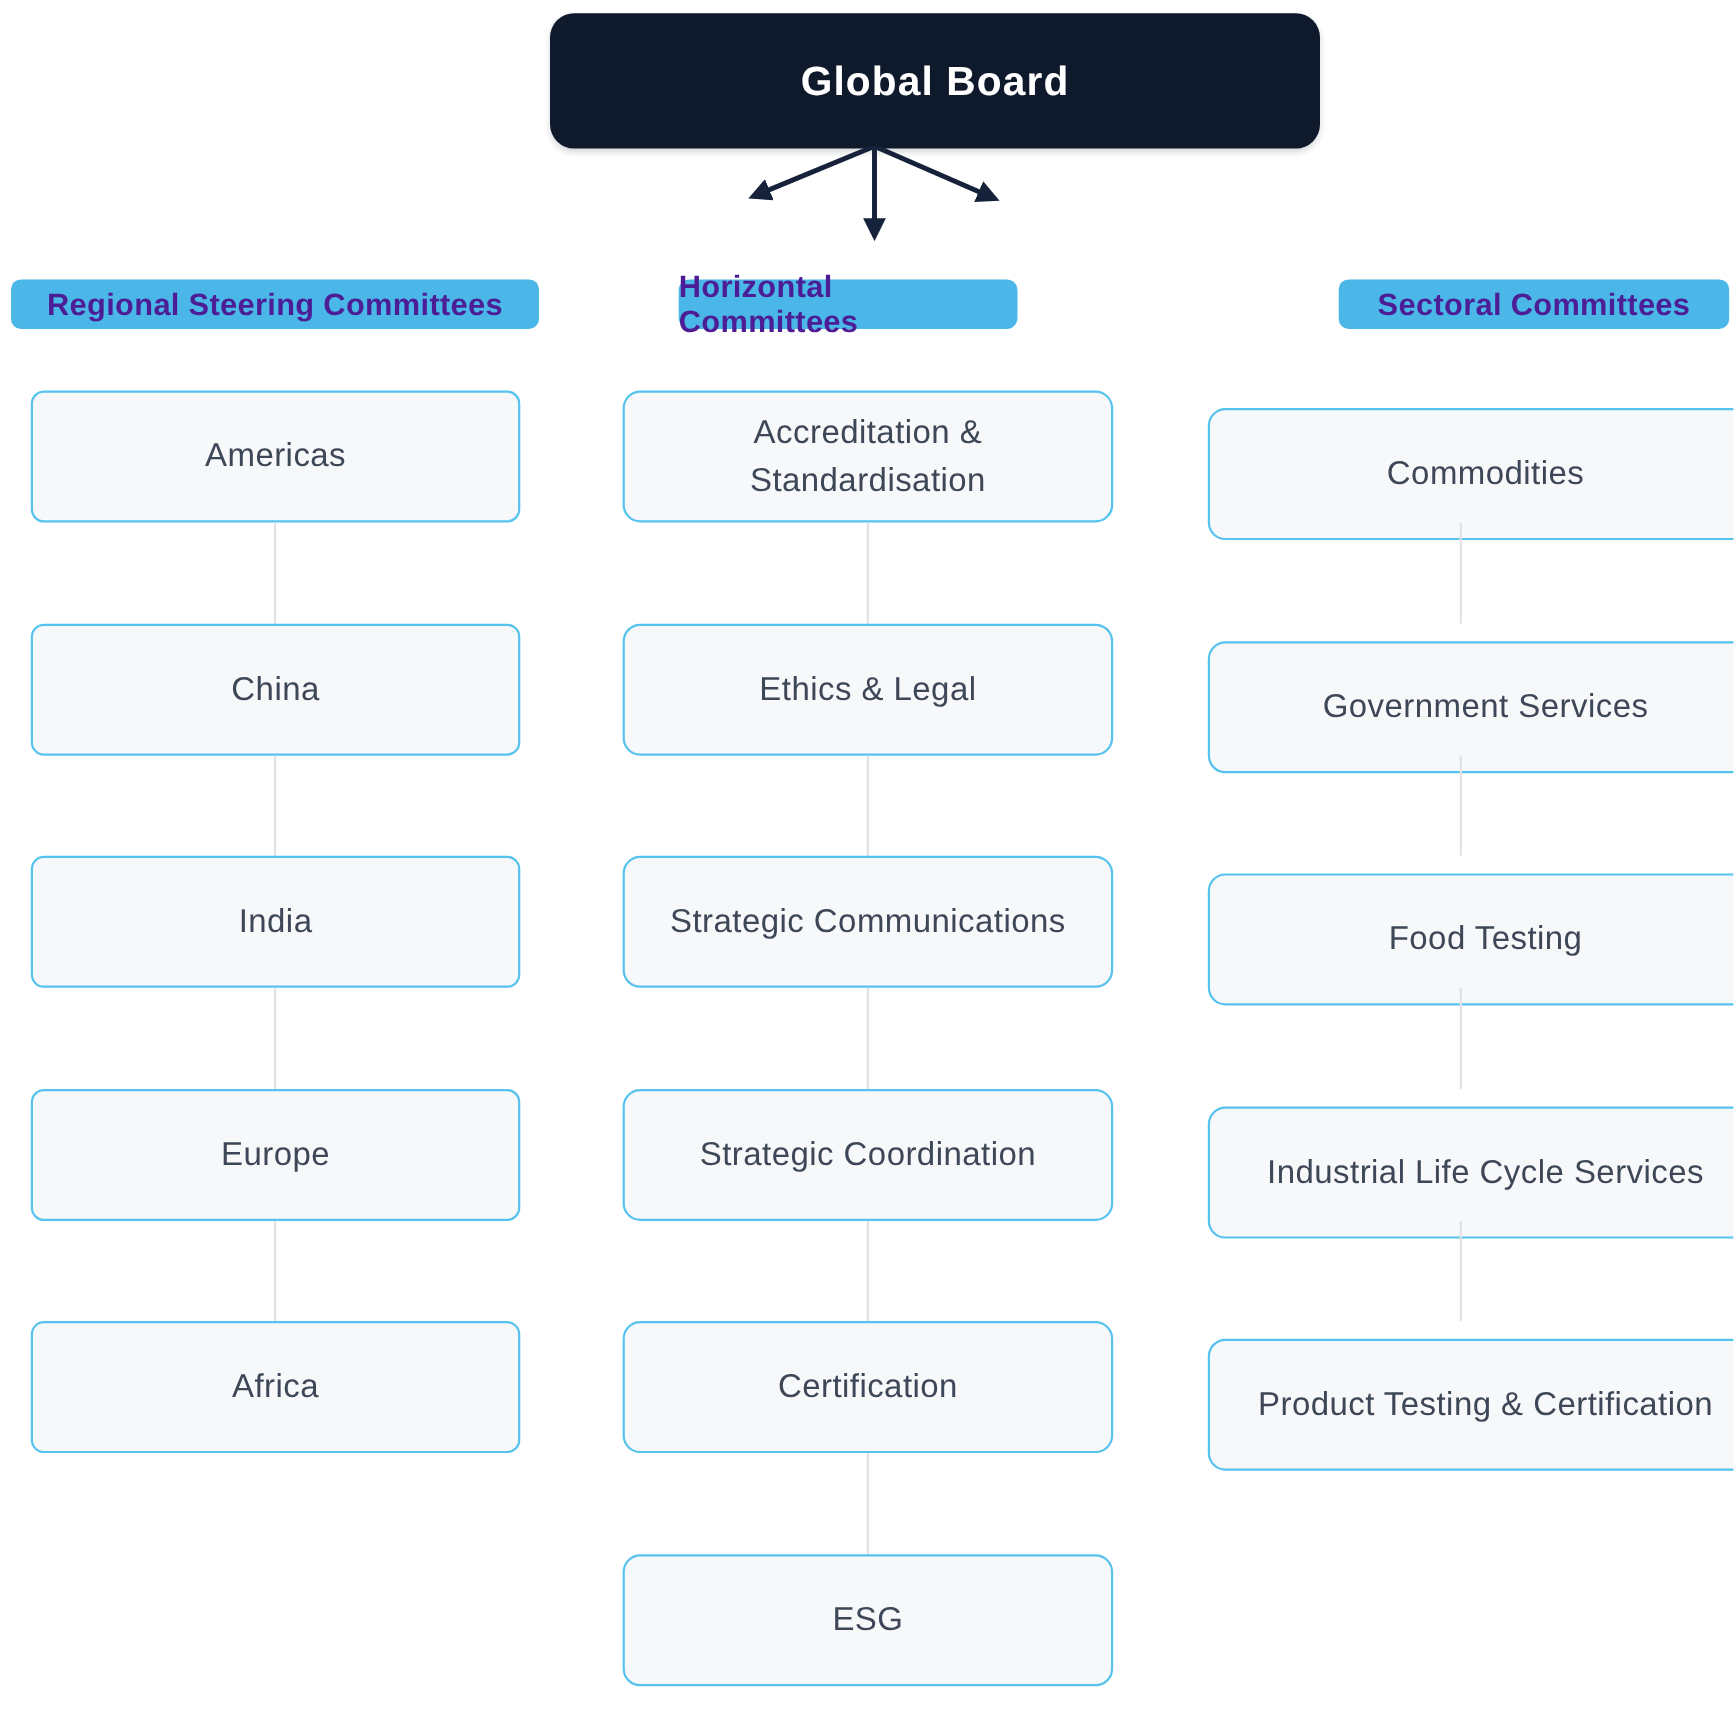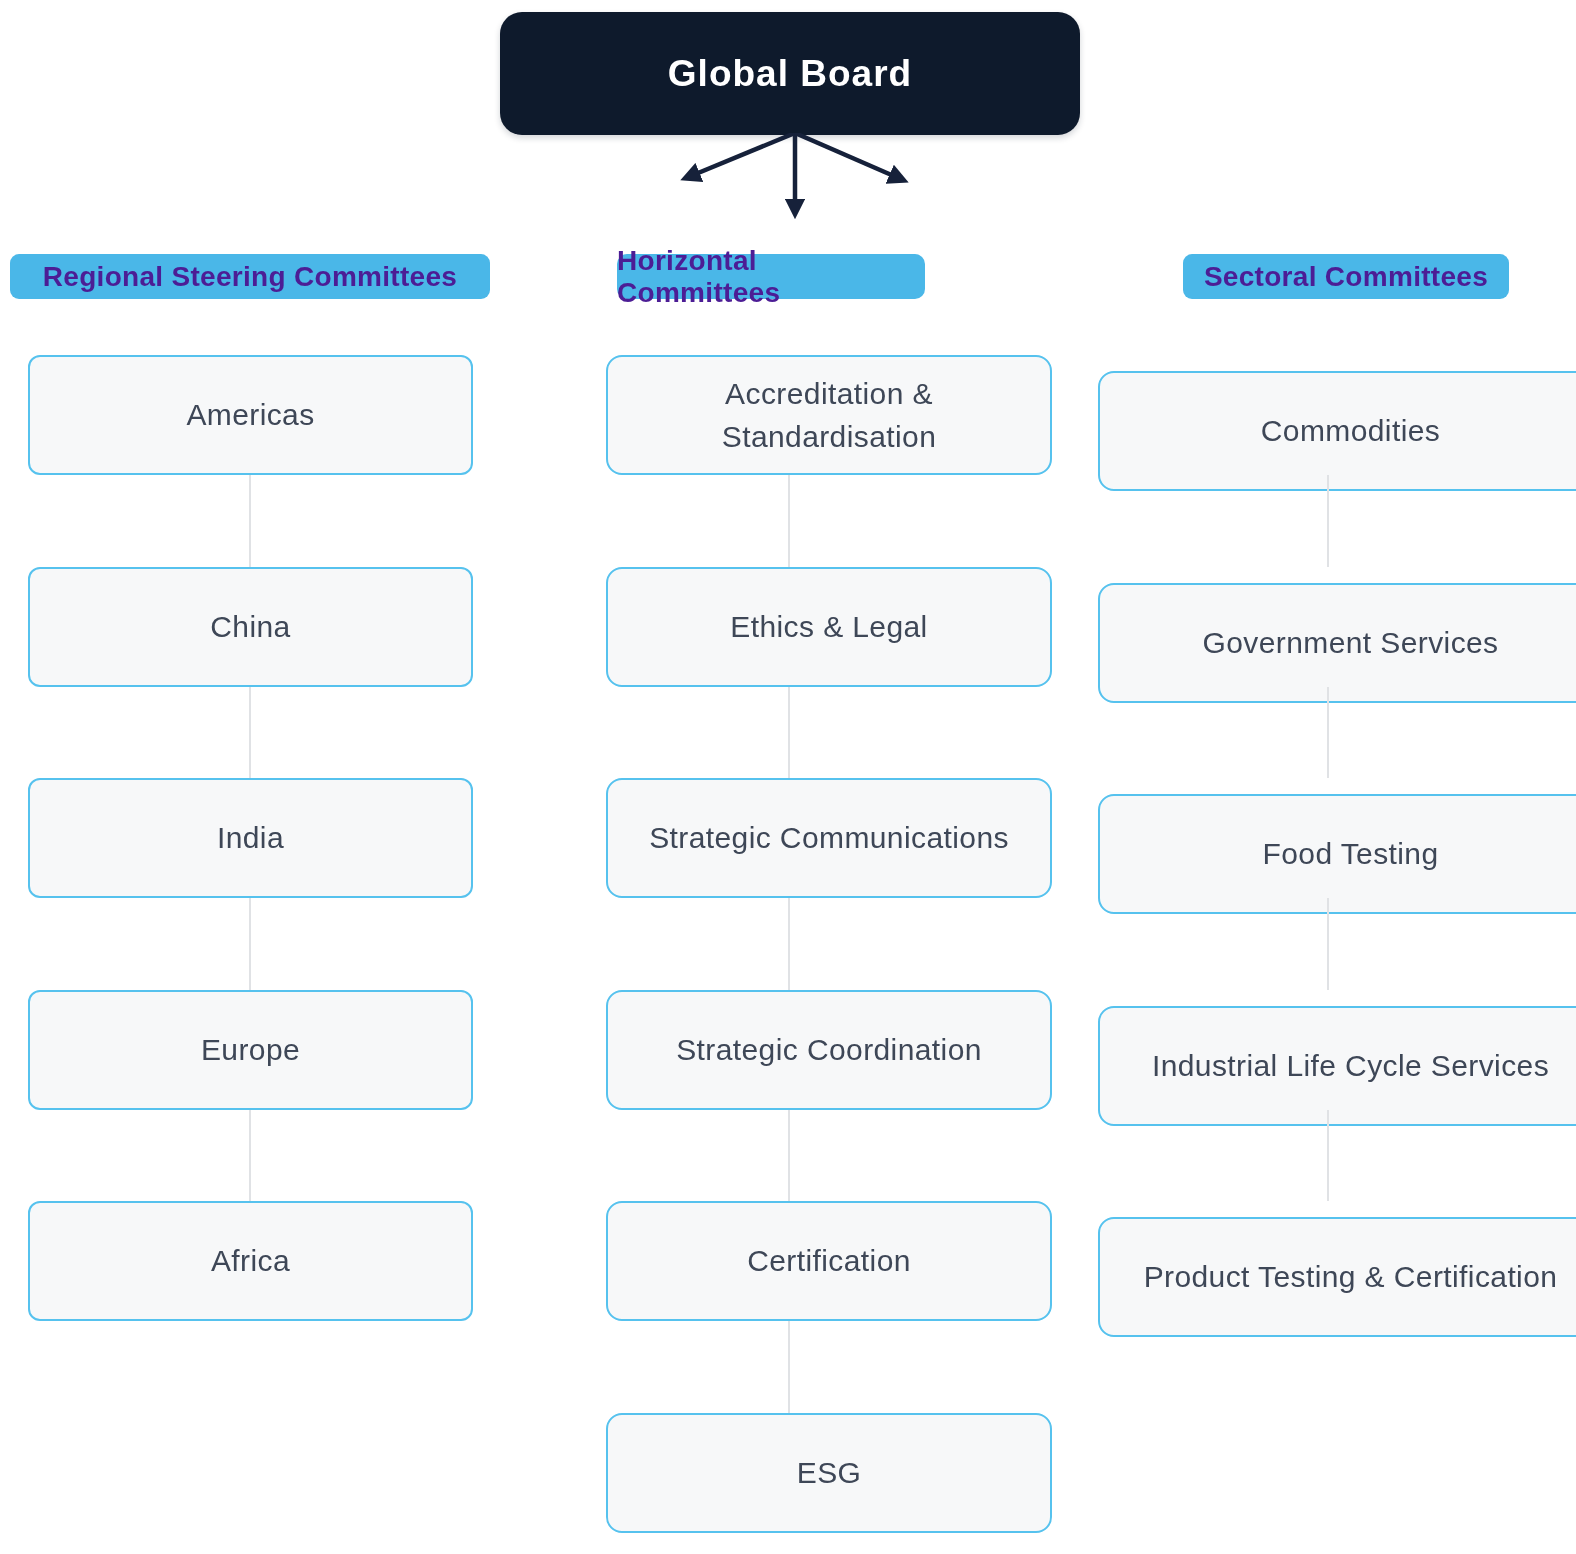--- a/index.html
+++ b/index.html
@@ -18,21 +18,21 @@
     position:relative;
     width:1576px;
     height:1554px;
     background:#ffffff;
     overflow:hidden;
   }
   
   .root-box{
     position:absolute;
     left:500px; top:12px;
-    width:580px; height:123px;
+    width:700px; height:123px;
     background:var(--navy);
     border-radius:22px;
     display:flex; align-items:center; justify-content:center;
     color:#ffffff;
     font-size:37px;
     font-weight:bold;
     letter-spacing:1px;
     box-shadow:0 3px 6px rgba(14,26,44,0.18);
   }
   
@@ -50,38 +50,38 @@
     background:var(--accent-blue);
     border-radius:9px;
     display:flex; align-items:center; justify-content:center;
     color:#4c1d95;
     font-size:28px;
     font-weight:bold;
     letter-spacing:0.3px;
   }
   .badge.b1{left:10px;  width:480px;}
   .badge.b2{left:617px; width:308px;border-radius:10px;}
-  .badge.b3{left:1183px;width:326px;}
+  .badge.b3{left:1217px;width:355px;}
   
   .node{
     position:absolute;
     height:120px;
     background:var(--box-bg);
     border:2.5px solid var(--box-border);
     border-radius:16px;
     display:flex; align-items:center; justify-content:center;
     text-align:center;
     color:var(--box-text);
     font-size:30px;
     line-height:1.45;
     letter-spacing:0.4px;
     padding:0 28px;
   }
   .c1{left:28px;  width:445px;border-radius:12px;}
-  .c2{left:566px; width:446px;margin-left:40px;}
+  .c2{left:566px; width:446px;}
   .c3{left:1098px;width:505px;margin-top:16px;}
   .r0{top:355px;} .r1{top:567px;} .r2{top:778px;}
   .r3{top:990px;} .r4{top:1201px;} .r5{top:1413px;}
   
   .connector{
     position:absolute;
     width:2px;
     background:var(--line);
   }
   .k1{left:249px;} .k2{left:788px;} .k3{left:1327px;}

